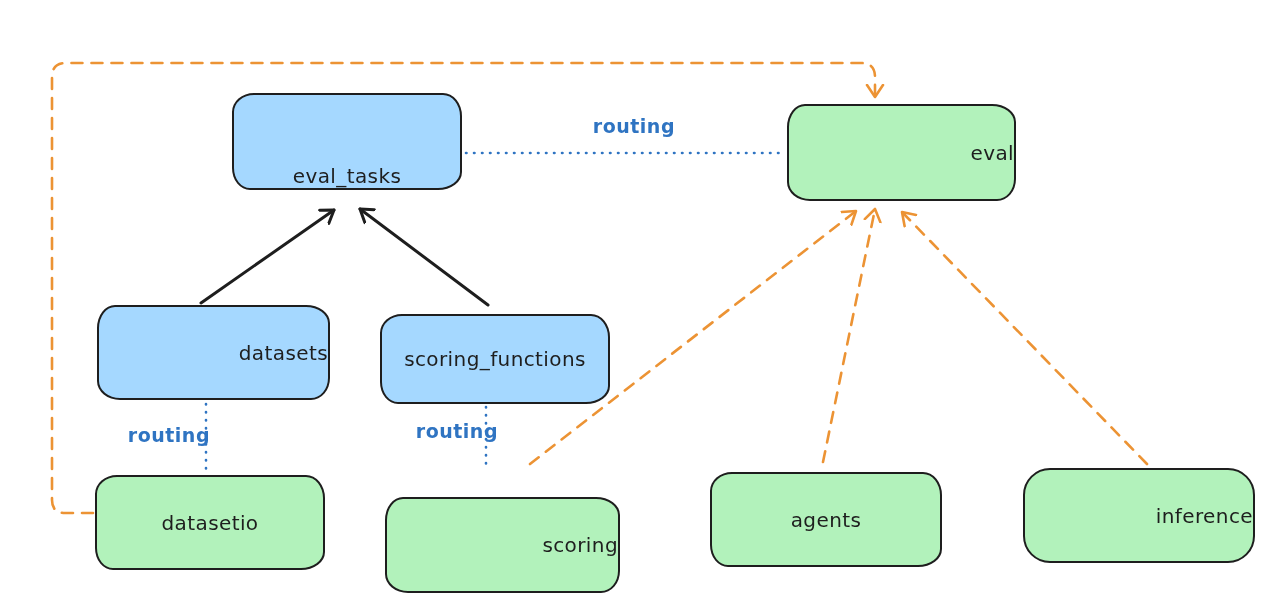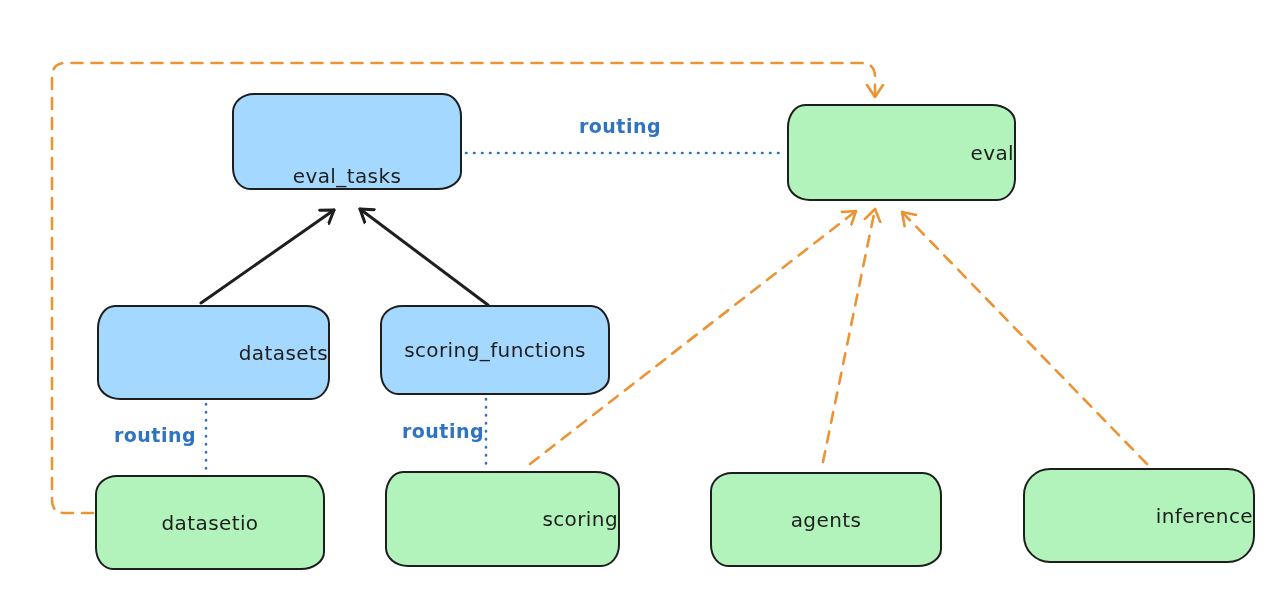--- a/index.html
+++ b/index.html
@@ -34,21 +34,21 @@
     color: var(--c-node_stroke, #1e1e1e);
   }
   .node.r1 { border-radius: 22px 19px 24px 18px / 19px 23px 18px 22px; }
   .node.r2 { border-radius: 18px 24px 19px 23px / 23px 18px 22px 19px; justify-content: flex-end; }
   .node.blue  { background: var(--c-node_blue_fill, #a5d8ff); }
   .node.green { background: var(--c-node_green_fill, #b2f2bb); }
   .edge-label {
     position: absolute;
     z-index: 3;
     width: 110px;
-    text-align: center;
+    text-align: right;
     font-size: 19px;
     font-weight: 600;
     letter-spacing: 0.5px;
     color: var(--c-routing_blue, #2f74c2);
   }
   .e-black  { stroke: var(--c-arrow_black, #1e1e1e); stroke-width: 3; fill: none; stroke-linecap: round; }
   .e-blue   { stroke: var(--c-routing_blue, #2f74c2); stroke-width: 2.6; fill: none; stroke-linecap: round; stroke-dasharray: 0.5 7.5; }
   .e-orange { stroke: var(--c-arrow_orange, #ec9334); stroke-width: 2.6; fill: none; stroke-linecap: round; stroke-dasharray: 11 9; stroke-linejoin: round; }
   .head-black  { stroke: var(--c-arrow_black, #1e1e1e); stroke-width: 3; fill: none; stroke-linecap: round; stroke-linejoin: round; }
   .head-orange { stroke: var(--c-arrow_orange, #ec9334); stroke-width: 2.6; fill: none; stroke-linecap: round; stroke-linejoin: round; }
@@ -87,29 +87,29 @@
   </div>
 
   <div class="node green r2" style="left:787px; top:104px; width:229px; height:97px;">
     <span>eval</span>
   </div>
 
   <div class="node blue r2" style="left:97px; top:305px; width:233px; height:95px;">
     <span>datasets</span>
   </div>
 
-  <div class="node blue r1" style="left:380px; top:305px; width:230px; height:90px;">
+  <div class="node blue r1" style="left:380px; top:314px; width:230px; height:90px;">
     <span>scoring_functions</span>
   </div>
 
   <div class="node green r1" style="left:95px; top:475px; width:230px; height:95px;">
     <span>datasetio</span>
   </div>
 
-  <div class="node green r2" style="left:385px; top:471px; width:235px; height:96px;">
+  <div class="node green r2" style="left:385px; top:497px; width:235px; height:96px;">
     <span>scoring</span>
   </div>
 
   <div class="node green r1" style="left:710px; top:472px; width:232px; height:95px;">
     <span>agents</span>
   </div>
 
   <div class="node green r2" style="left:1023px; top:468px; width:232px; height:95px;border-radius:27px;">
     <span>inference</span>
   </div>

